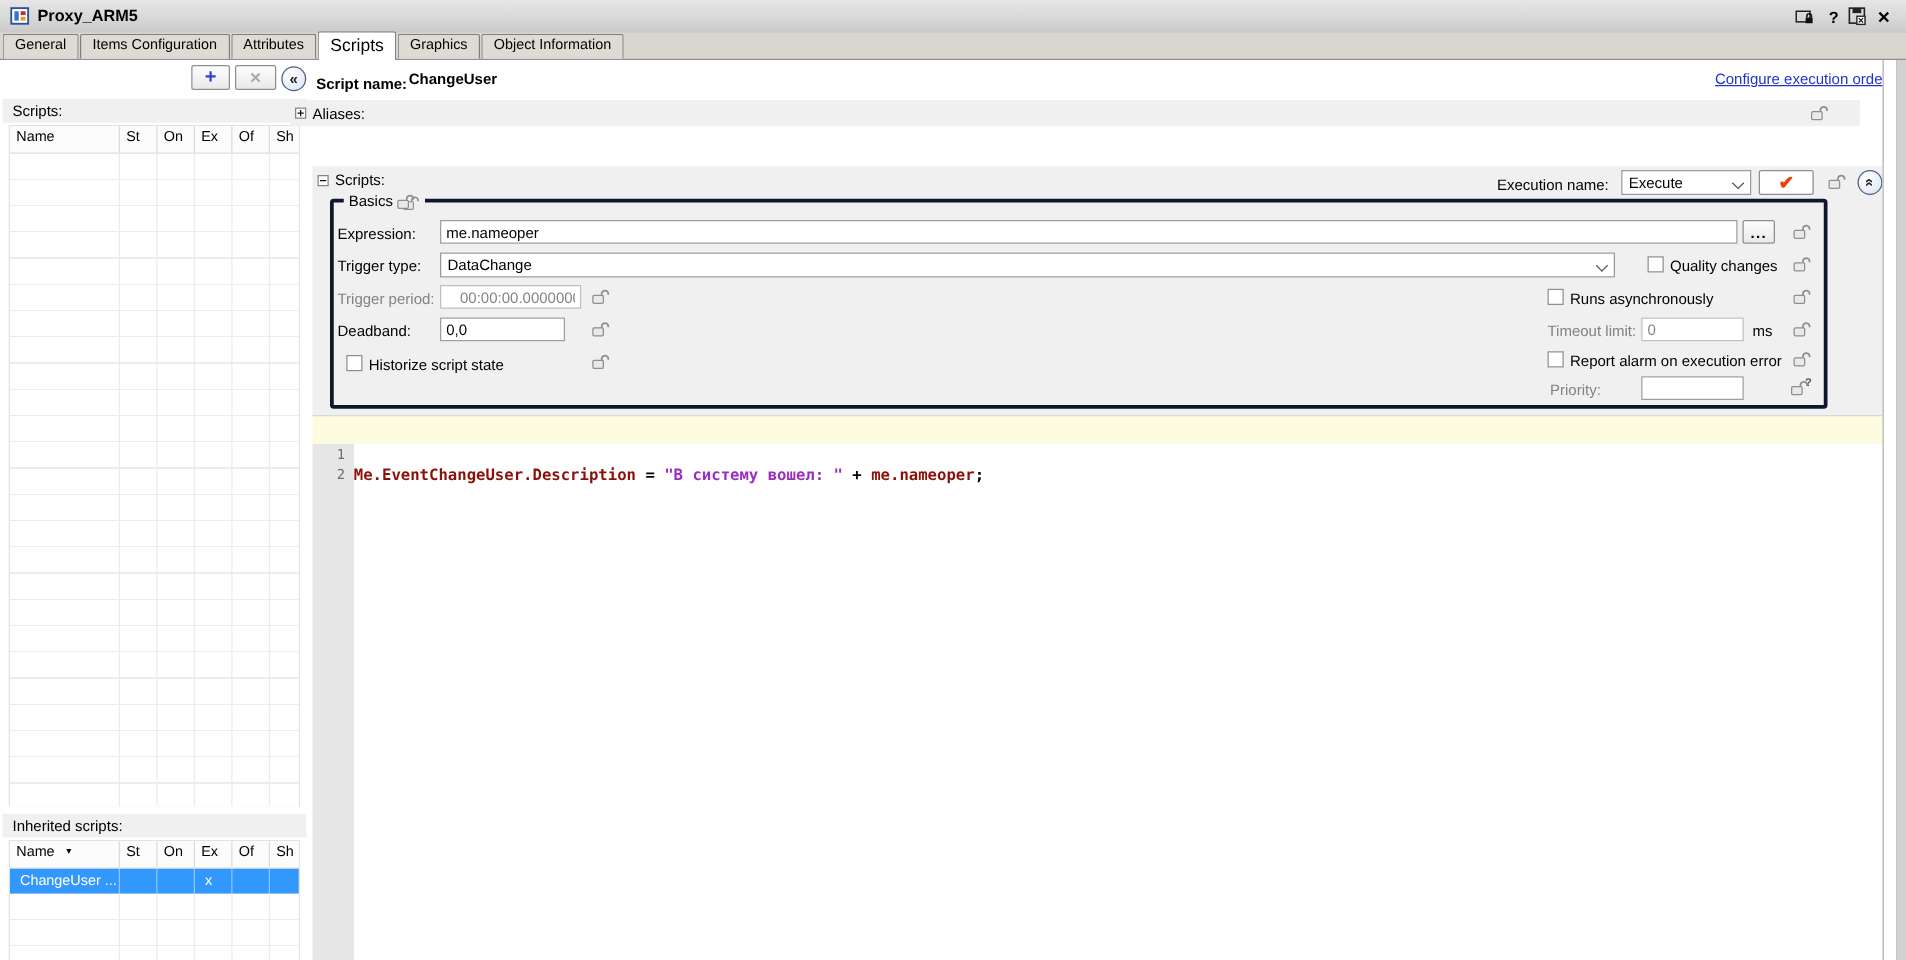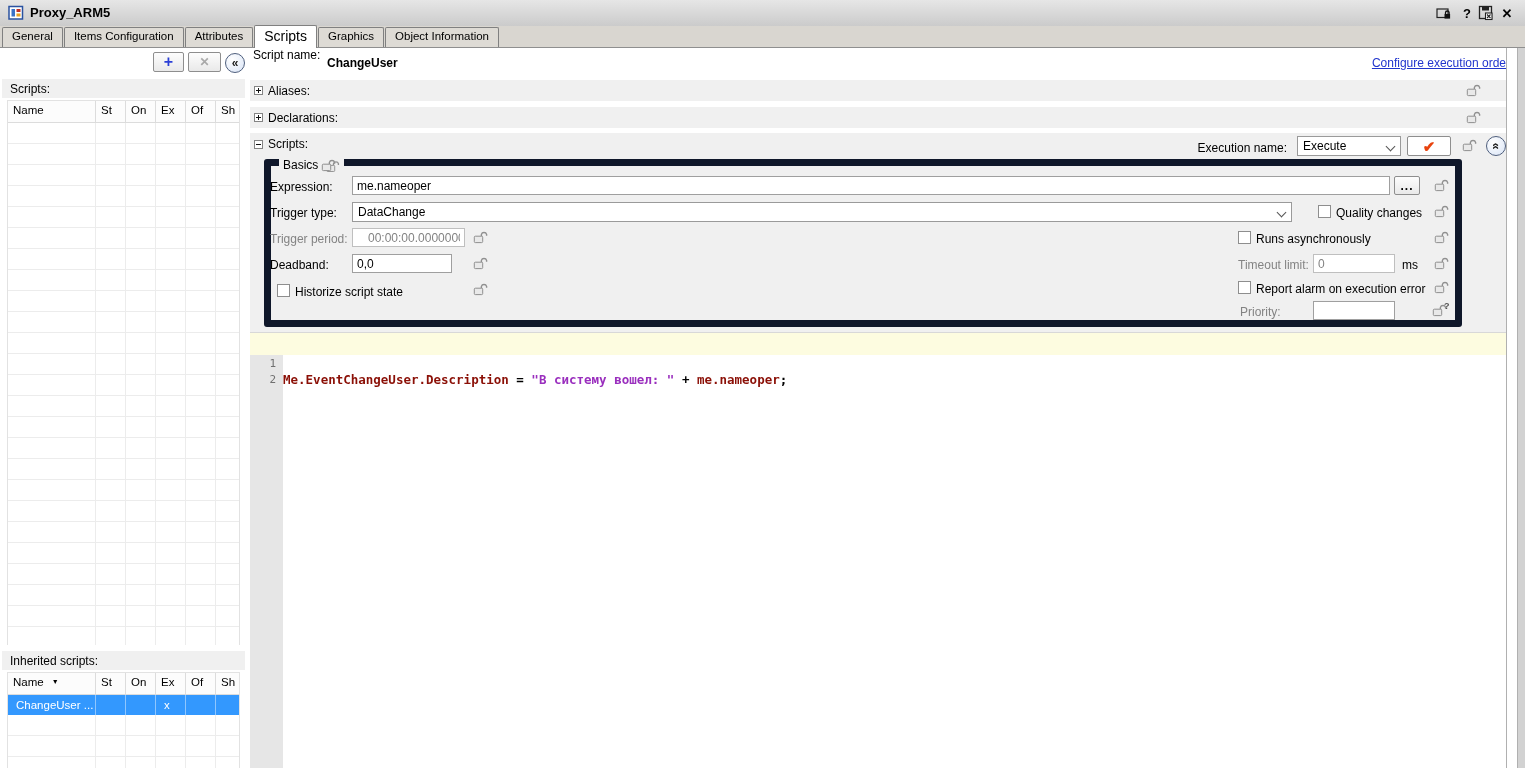--- a/index.html
+++ b/index.html
@@ -26,21 +26,21 @@
 
   
   .btn{box-sizing:border-box;border:1px solid #8e8e8e;background:linear-gradient(#fdfdfd,#e9e9e9);
     display:flex;align-items:center;justify-content:center;border-radius:2px;}
   .add-btn{left:153px;top:52px;width:31px;height:20px;color:#2b3fd6;font-size:16px;font-weight:bold;}
   .del-btn{left:188px;top:52px;width:33px;height:20px;color:#a9a9a9;font-size:12px;font-weight:bold;}
   .circlebtn{width:18px;height:18px;border:1px solid #4f5f7d;border-radius:50%;
     background:radial-gradient(circle at 35% 30%, #ffffff, #d9e4f6);
     display:flex;align-items:center;justify-content:center;font-weight:bold;color:#222;font-size:12px;line-height:1;}
   .collapse-left{left:225px;top:53px;}
-  .sn-label{left:253px;top:48px;font-weight:normal;}
+  .sn-label{left:253px;top:60px;font-weight:bold;}
   .sn-value{left:327px;top:56px;font-weight:bold;}
   .cfg-link{right:15px;top:56px;color:var(--link,#2135cd);text-decoration:underline;cursor:pointer;}
 
   
   .band{background:#f0f0f0;display:flex;align-items:center;}
   .lp-band1{left:2px;top:79px;width:243px;height:19px;padding-left:8px;box-sizing:border-box;}
   .lp-band2{left:2px;top:651px;width:243px;height:19px;padding-left:8px;box-sizing:border-box;}
   .ltable{left:7px;width:233px;box-sizing:border-box;border:1px solid #e2e2e2;background:#fff;}
   .t1{top:100px;height:545px;}
   .t2{top:672px;height:96px;}
@@ -52,21 +52,21 @@
     background:repeating-linear-gradient(180deg,#ffffff 0px,#ffffff 20px,#ececec 20px,#ececec 21px);}
   .tbody1{height:522px;}
   .tbody2{height:74px;}
   .vline{position:absolute;top:0;bottom:0;width:1px;background:#ececec;}
   .irow{display:flex;height:20px;align-items:center;color:#fff;background:var(--selection,#3398fe);}
   .irow .cell{box-sizing:border-box;height:100%;display:flex;align-items:center;padding-left:8px;
     border-right:1px solid rgba(255,255,255,.45);font-size:11.5px;white-space:nowrap;overflow:hidden;}
   .irow .cell:last-child{border-right:none;}
 
   
-  .sec-band{left:250px;width:1256px;height:21px;background:#f0f0f0;}
+  .sec-band{left:232px;width:1256px;height:21px;background:#f0f0f0;}
   .aliases-band{top:80px;}
   .decl-band{top:107px;}
   .scripts-area{left:250px;top:133px;width:1256px;height:199px;background:#f0f0f0;}
   .xpd{width:9px;height:9px;box-sizing:border-box;border:1px solid #848484;background:#fff;position:absolute;}
   .xpd::before{content:"";position:absolute;left:1px;right:1px;top:3px;height:1px;background:#111;}
   .xpd.plus::after{content:"";position:absolute;top:1px;bottom:1px;left:3px;width:1px;background:#111;}
   .sec-label{position:absolute;font-size:12px;}
 
   .lock{position:absolute;width:15px;height:14px;}
   .lockq{position:absolute;width:20px;height:15px;}
@@ -78,21 +78,21 @@
   .dd .arr{position:absolute;right:6px;top:6px;width:6px;height:6px;
       border-left:1.5px solid #555;border-bottom:1.5px solid #555;transform:rotate(-45deg);}
   .exec-dd{left:1297px;top:136px;width:104px;height:20px;}
   .apply-btn{left:1407px;top:136px;width:44px;height:20px;background:#fff;}
   .apply-btn .chk{color:var(--check,#e8430e);font-size:15px;font-weight:bold;line-height:1;}
   .collapse-all{left:1486px;top:136px;}
   .rot-up{display:inline-block;transform:rotate(90deg);}
 
   
   .fieldset{left:264px;top:159px;width:1198px;height:168px;box-sizing:border-box;
-    border:7px solid #0f172a;border-radius:3px;}
+    border:3px solid #0f172a;border-radius:3px;}
   .legend{position:absolute;left:8px;top:-8px;background:#f0f0f0;padding:0 4px;display:flex;align-items:center;gap:3px;}
   .flabel{position:absolute;white-space:nowrap;}
   .gray{color:#838383;}
   .tinput{position:absolute;box-sizing:border-box;border:1px solid #9f9f9f;background:#fff;
     font-family:"Liberation Sans",sans-serif;font-size:12px;padding:0 4px;color:#000;}
   .tinput.disabled{border-color:#bfbfbf;color:#838383;}
   .cb{position:absolute;width:13px;height:13px;box-sizing:border-box;border:1px solid #8e8e8e;background:#fff;}
   .browse-btn{left:1394px;top:176px;width:26px;height:19px;font-weight:bold;letter-spacing:1px;}
 
   
@@ -226,27 +226,20 @@
       </div>
   </div>
 
   <div class="abs band sec-band aliases-band">
     <span class="xpd plus" style="left:4px;top:6px"></span>
     <span class="sec-label" style="left:18px">Aliases:</span>
     <svg class="lock" style="left:1216px;top:3px" viewBox="0 0 15 14">
         <use href="#i-lock"></use>
       </svg>
   </div>
-  <div class="abs band sec-band decl-band">
-    <span class="xpd plus" style="left:4px;top:6px"></span>
-    <span class="sec-label" style="left:18px">Declarations:</span>
-    <svg class="lock" style="left:1216px;top:3px" viewBox="0 0 15 14">
-        <use href="#i-lock"></use>
-      </svg>
-  </div>
 
   <div class="abs scripts-area">
     <span class="xpd" style="left:4px;top:7px"></span>
     <span class="sec-label" style="left:18px;top:4px">Scripts:</span>
   </div>
 
   <span class="abs exec-label">Execution name:</span>
   <div class="dd exec-dd">
     <span>Execute</span>
     <span class="arr"></span>

